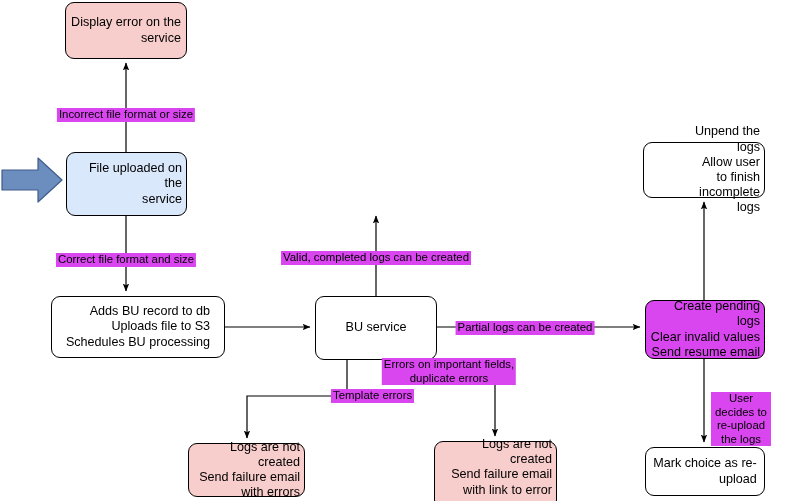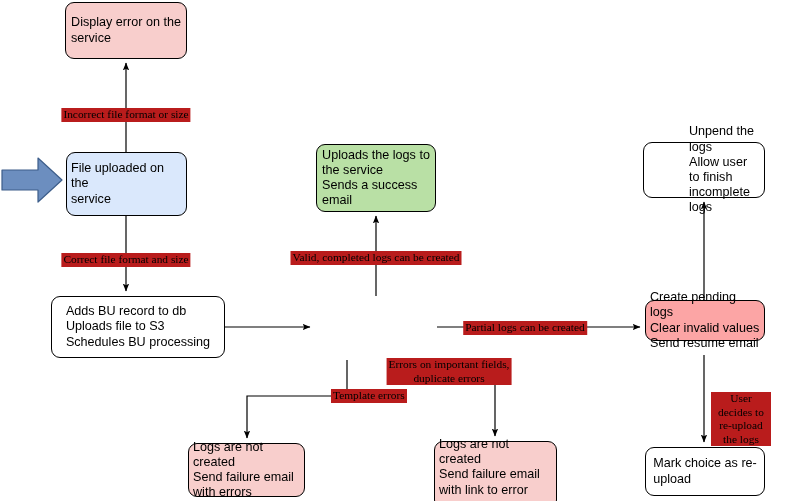--- a/index.html
+++ b/index.html
@@ -23,38 +23,37 @@
     height: 501px;
   }
   .node {
     position: absolute;
     box-sizing: border-box;
     border: 1.2px solid #000000;
     border-radius: 9px;
     display: flex;
     align-items: center;
     justify-content: center;
-    text-align: left;
+    text-align: right;
     font-size: 12.6px;
     line-height: 15.2px;
     color: #000000;
     padding: 2px 4px;
     white-space: pre-line;
   }
   .edge-label {
     position: absolute;
     font-size: 11.4px;
     line-height: 13.6px;
     color: #000000;
     text-align: center;
-    background: #b91c1c;
+    background: #d946ef;
     white-space: pre-line;
     padding: 0 2px;
     transform: translateX(-50%);
-    font-family: Liberation Serif, serif;
   }
 </style>
 </head>
 <body>
 
 <div id="canvas">
 
   <svg id="edges" viewBox="0 0 801 501" xmlns="http://www.w3.org/2000/svg">
     <defs>
       <marker id="arrowhead" markerWidth="9" markerHeight="9" refX="7.4" refY="3.2" orient="auto" markerUnits="userSpaceOnUse">
@@ -86,40 +85,37 @@
   <div class="node" style="left:65px; top:2px; width:122px; height:57px; background:#f8cecc;">Display error on the
 service</div>
 
   <div class="node" style="left:66px; top:152px; width:121px; height:64px; background:#dae8fc;">File uploaded on the
 service</div>
 
   <div class="node" style="left:51px; top:296px; width:174px; height:62px; background:#ffffff;">Adds BU record to db
 Uploads file to S3
 Schedules BU processing</div>
 
-  <div class="node" style="left:316px; top:144px; width:120px; height:68px; background:#b9e0a5;">Uploads the logs to
-the service
-Sends a success
-email</div>
 
+  <div class="node" style="left:315px; top:296px; width:122px; height:64px; background:#ffffff;">BU service</div>
 
   <div class="node" style="left:188px; top:443px; width:117px; height:54px; background:#f8cecc;">Logs are not created
 Send failure email
 with errors</div>
 
   <div class="node" style="left:434px; top:441px; width:123px; height:68px; background:#f8cecc;">Logs are not created
 Send failure email
 with link to error
 summary</div>
 
   <div class="node" style="left:643px; top:142px; width:122px; height:56px; background:#ffffff;padding-left:45px;">Unpend the logs
 Allow user to finish
 incomplete logs</div>
 
-  <div class="node" style="left:645px; top:300px; width:120px; height:41px; background:#fca5a5;">Create pending logs
+  <div class="node" style="left:645px; top:300px; width:120px; height:59px; background:#d946ef;">Create pending logs
 Clear invalid values
 Send resume email</div>
 
   <div class="node" style="left:645px; top:447px; width:120px; height:49px; background:#ffffff;">Mark choice as re-
 upload</div>
 
   <div class="edge-label" style="left:126px; top:108px;">Incorrect file format or size</div>
 
   <div class="edge-label" style="left:126px; top:253px;">Correct file format and size</div>
 

